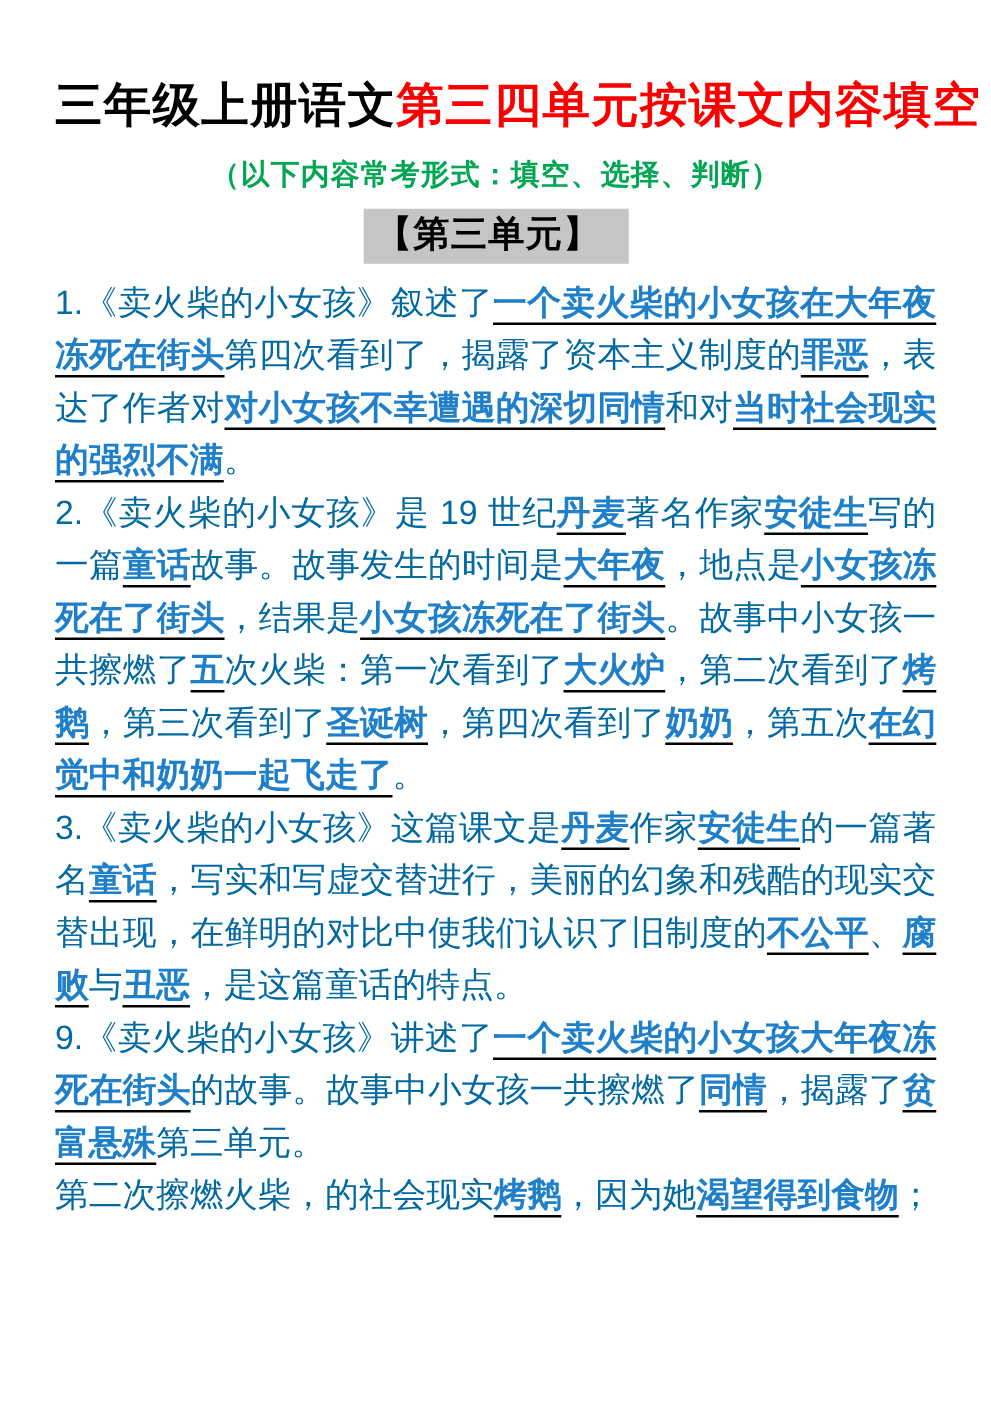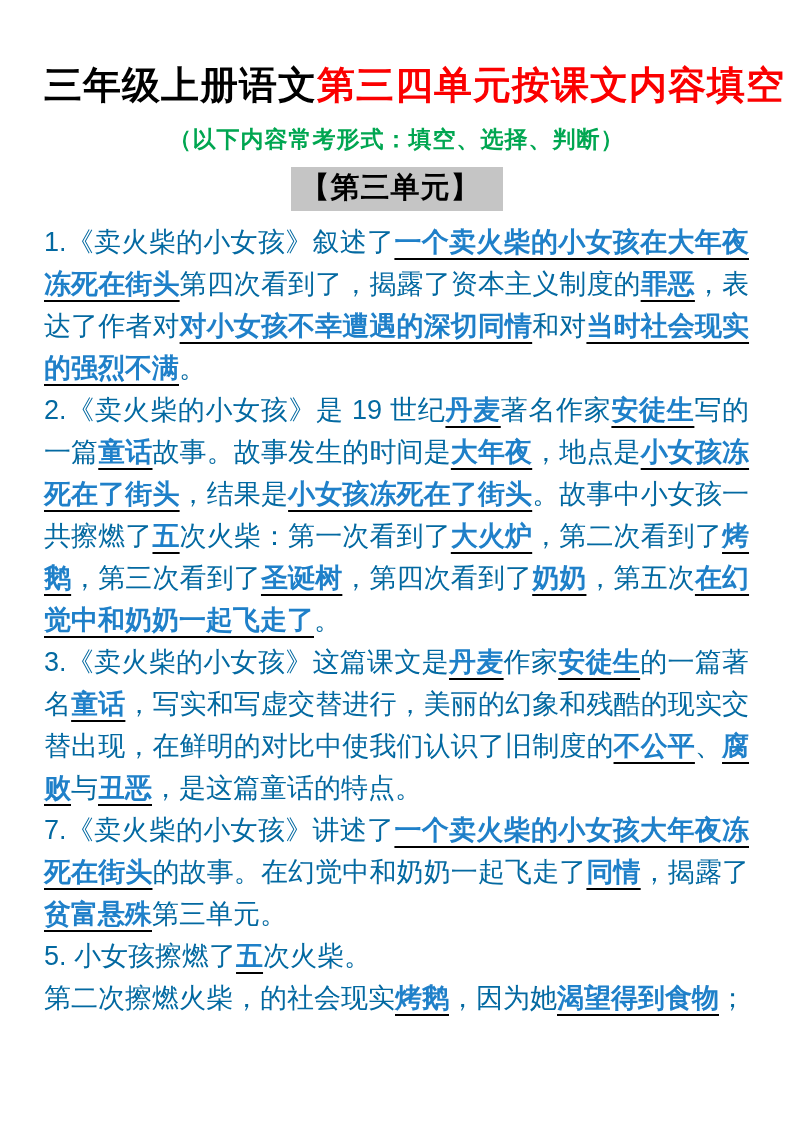--- a/index.html
+++ b/index.html
@@ -79,17 +79,16 @@
   <div class="subtitle">（以下内容常考形式：填空、选择、判断）</div>
 
   <div class="section-row">
     <span class="section">【第三单元】</span>
   </div>
 
   <div class="content">
       <div class="para"><span class="plain">1.《卖火柴的小女孩》叙述了</span><span class="blank">一个卖火柴的小女孩在大年夜冻死在街头</span><span class="plain">第四次看到了，揭露了资本主义制度的</span><span class="blank">罪恶</span><span class="plain">，表达了作者对</span><span class="blank">对小女孩不幸遭遇的深切同情</span><span class="plain">和对</span><span class="blank">当时社会现实的强烈不满</span><span class="plain">。</span></div>
       <div class="para"><span class="plain">2.《卖火柴的小女孩》是 19 世纪</span><span class="blank">丹麦</span><span class="plain">著名作家</span><span class="blank">安徒生</span><span class="plain">写的一篇</span><span class="blank">童话</span><span class="plain">故事。故事发生的时间是</span><span class="blank">大年夜</span><span class="plain">，地点是</span><span class="blank">小女孩冻死在了街头</span><span class="plain">，结果是</span><span class="blank">小女孩冻死在了街头</span><span class="plain">。故事中小女孩一共擦燃了</span><span class="blank">五</span><span class="plain">次火柴：第一次看到了</span><span class="blank">大火炉</span><span class="plain">，第二次看到了</span><span class="blank">烤鹅</span><span class="plain">，第三次看到了</span><span class="blank">圣诞树</span><span class="plain">，第四次看到了</span><span class="blank">奶奶</span><span class="plain">，第五次</span><span class="blank">在幻觉中和奶奶一起飞走了</span><span class="plain">。</span></div>
       <div class="para"><span class="plain">3.《卖火柴的小女孩》这篇课文是</span><span class="blank">丹麦</span><span class="plain">作家</span><span class="blank">安徒生</span><span class="plain">的一篇著名</span><span class="blank">童话</span><span class="plain">，写实和写虚交替进行，美丽的幻象和残酷的现实交替出现，在鲜明的对比中使我们认识了旧制度的</span><span class="blank">不公平</span><span class="plain">、</span><span class="blank">腐败</span><span class="plain">与</span><span class="blank">丑恶</span><span class="plain">，是这篇童话的特点。</span></div>
-      <div class="para"><span class="plain">7.《卖火柴的小女孩》讲述了</span><span class="blank">一个卖火柴的小女孩大年夜冻死在街头</span><span class="plain">的故事。在幻觉中和奶奶一起飞走了</span><span class="blank">同情</span><span class="plain">，揭露了</span><span class="blank">贫富悬殊</span><span class="plain">第三单元。</span></div>
-      <div class="para"><span class="plain">5. 小女孩擦燃了</span><span class="blank">五</span><span class="plain">次火柴。</span></div>
+      <div class="para"><span class="plain">9.《卖火柴的小女孩》讲述了</span><span class="blank">一个卖火柴的小女孩大年夜冻死在街头</span><span class="plain">的故事。故事中小女孩一共擦燃了</span><span class="blank">同情</span><span class="plain">，揭露了</span><span class="blank">贫富悬殊</span><span class="plain">第三单元。</span></div>
       <div class="para"><span class="plain">第二次擦燃火柴，的社会现实</span><span class="blank">烤鹅</span><span class="plain">，因为她</span><span class="blank">渴望得到食物</span><span class="plain">；</span></div>
     </div>
 </div>
 
 </body></html>

